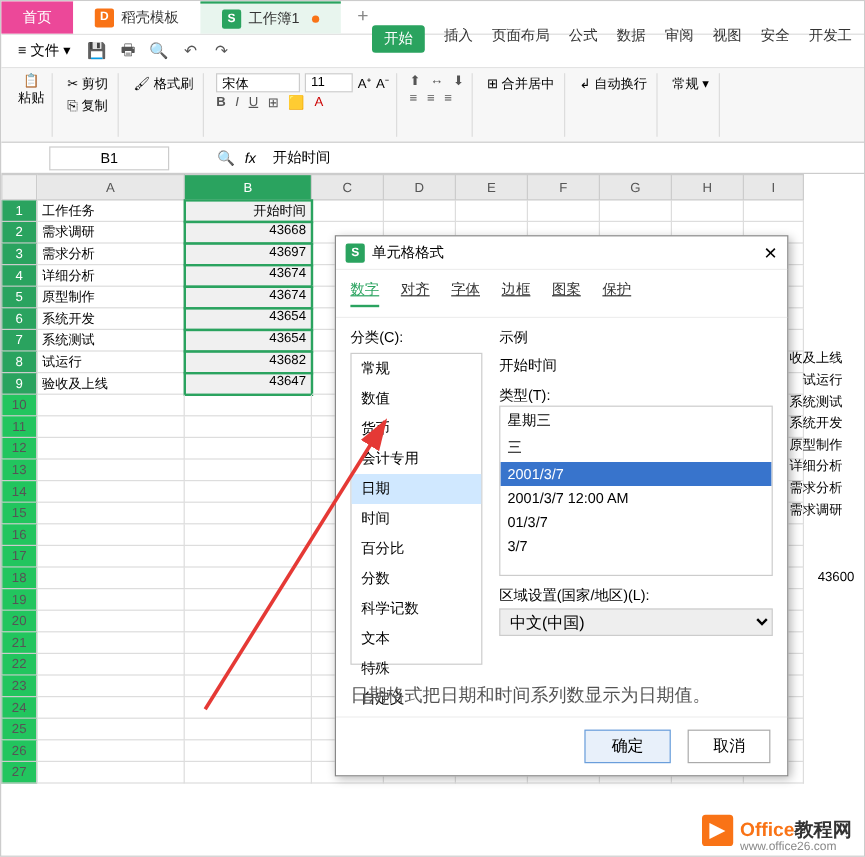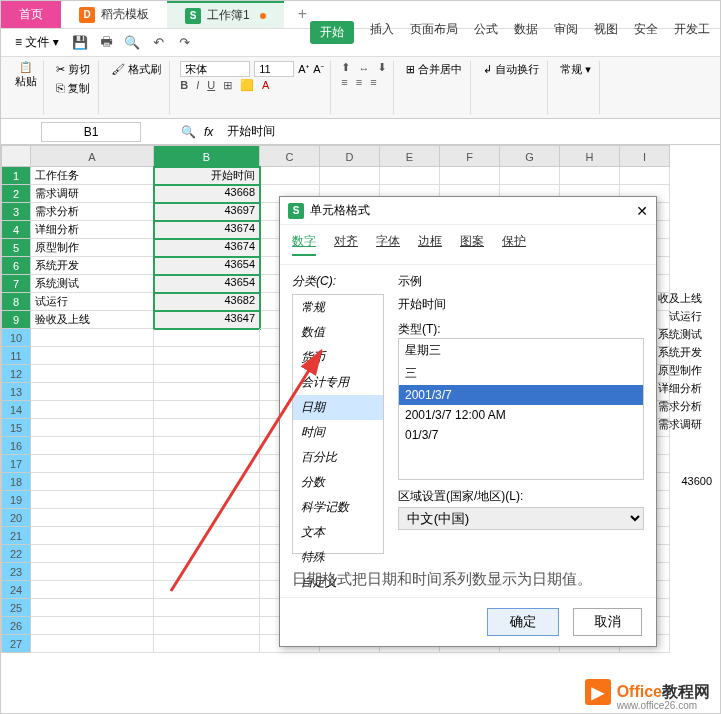--- a/index.html
+++ b/index.html
@@ -32,40 +32,40 @@
     .format-icons { display: flex; gap: 8px; color: #555; }
 
     .namebox-row { height: 26px; display: flex; align-items: center; border-bottom: 1px solid #ccc; }
     .namebox { width: 100px; border: 1px solid #ccc; margin-left: 40px; padding: 2px 6px; font-size: 12px; text-align: center; }
     .fx-area { display: flex; align-items: center; gap: 8px; margin-left: 40px; font-size: 12px; }
     .fx-input { border: none; font-size: 12px; padding: 2px 6px; width: 200px; }
 
     .sheet-area { display: flex; }
     .row-headers { width: 30px; }
     .corner { height: 22px; border: 1px solid #ccc; background: #f0f0f0; }
-    .row-h { height: 18px; background: #7dd3fc; border: 1px solid #ccc; border-top: none; font-size: 11px; text-align: center; line-height: 18px; color: #555; }
+    .row-h { height: 18px; background: #22c55e; border: 1px solid #ccc; border-top: none; font-size: 11px; text-align: center; line-height: 18px; color: #555; }
     .row-h.sel { background: #2aa35f; color: #fff; }
     .cols { flex: 1; }
     .col-headers { display: flex; height: 22px; }
     .col-h { border: 1px solid #ccc; border-left: none; background: #e8e8e8; font-size: 11px; text-align: center; line-height: 22px; color: #555; }
     .col-h.sel { background: #2aa35f; color: #fff; }
     .colA { width: 123px; } .colB { width: 106px; } .colC { width: 60px; } .colD { width: 60px; } .colE { width: 60px; } .colF { width: 60px; } .colG { width: 60px; } .colH { width: 60px; } .colI { width: 50px; }
     .grid-row { display: flex; height: 18px; }
     .cell { border-right: 1px solid #ddd; border-bottom: 1px solid #ddd; font-size: 11px; padding: 1px 4px; overflow: hidden; white-space: nowrap; }
     .sel-border { outline: 2px solid #2aa35f; outline-offset: -1px; background: #f0f0f0; }
     .right-txt { text-align: right; }
 
     .dialog { position: absolute; top: 195px; left: 278px; width: 378px; background: #fff; border: 1px solid #888; box-shadow: 2px 2px 8px rgba(0,0,0,0.3); font-size: 12px; }
     .dialog-title { height: 28px; display: flex; align-items: center; padding: 0 8px; gap: 6px; border-bottom: 1px solid #eee; }
     .dialog-close { margin-left: auto; font-size: 14px; cursor: pointer; }
     .dialog-tabs { display: flex; gap: 18px; padding: 8px 12px; border-bottom: 1px solid #eee; }
     .dialog-tab { color: #333; padding-bottom: 4px; text-decoration: underline; }
     .dialog-tab.active { color: #2aa35f; border-bottom: 2px solid #2aa35f; }
     .dialog-body { padding: 8px 12px; display: flex; gap: 14px; }
-    .category-col { width: 92px; font-style: italic; }
+    .category-col { width: 110px; }
     .category-label { margin-bottom: 4px; }
     .category-list { border: 1px solid #ccc; height: 260px; }
     .cat-item { padding: 4px 8px; }
     .cat-item.sel { background: #d0e8ff; }
     .right-col { flex: 1; }
     .sample-box { margin-bottom: 8px; }
     .type-list { border: 1px solid #ccc; height: 142px; overflow-y: scroll; }
     .type-item { padding: 3px 6px; }
     .type-item.sel { background: #3874cc; color: #fff; }
     .locale-select { width: 100%; border: 1px solid #ccc; background: #eee; padding: 2px 4px; margin-top: 2px; }
@@ -577,20 +577,21 @@
         <div>示例</div>
         <div style="margin-top:6px">开始时间</div>
       </div>
       <div style="margin-top:8px">类型(T):</div>
       <div class="type-list" id="typelist">
           <div class="type-item">星期三</div>
           <div class="type-item">三</div>
           <div class="type-item sel">2001/3/7</div>
           <div class="type-item">2001/3/7 12:00 AM</div>
           <div class="type-item">01/3/7</div>
+          <div class="type-item">3/7</div>
         </div>
       <div style="margin-top:8px">区域设置(国家/地区)(L):</div>
       <select class="locale-select">
         <option>中文(中国)</option>
       </select>
     </div>
   </div>
   <div class="dialog-desc">日期格式把日期和时间系列数显示为日期值。</div>
   <div class="dialog-footer">
     <button class="btn-ok">确定</button>

